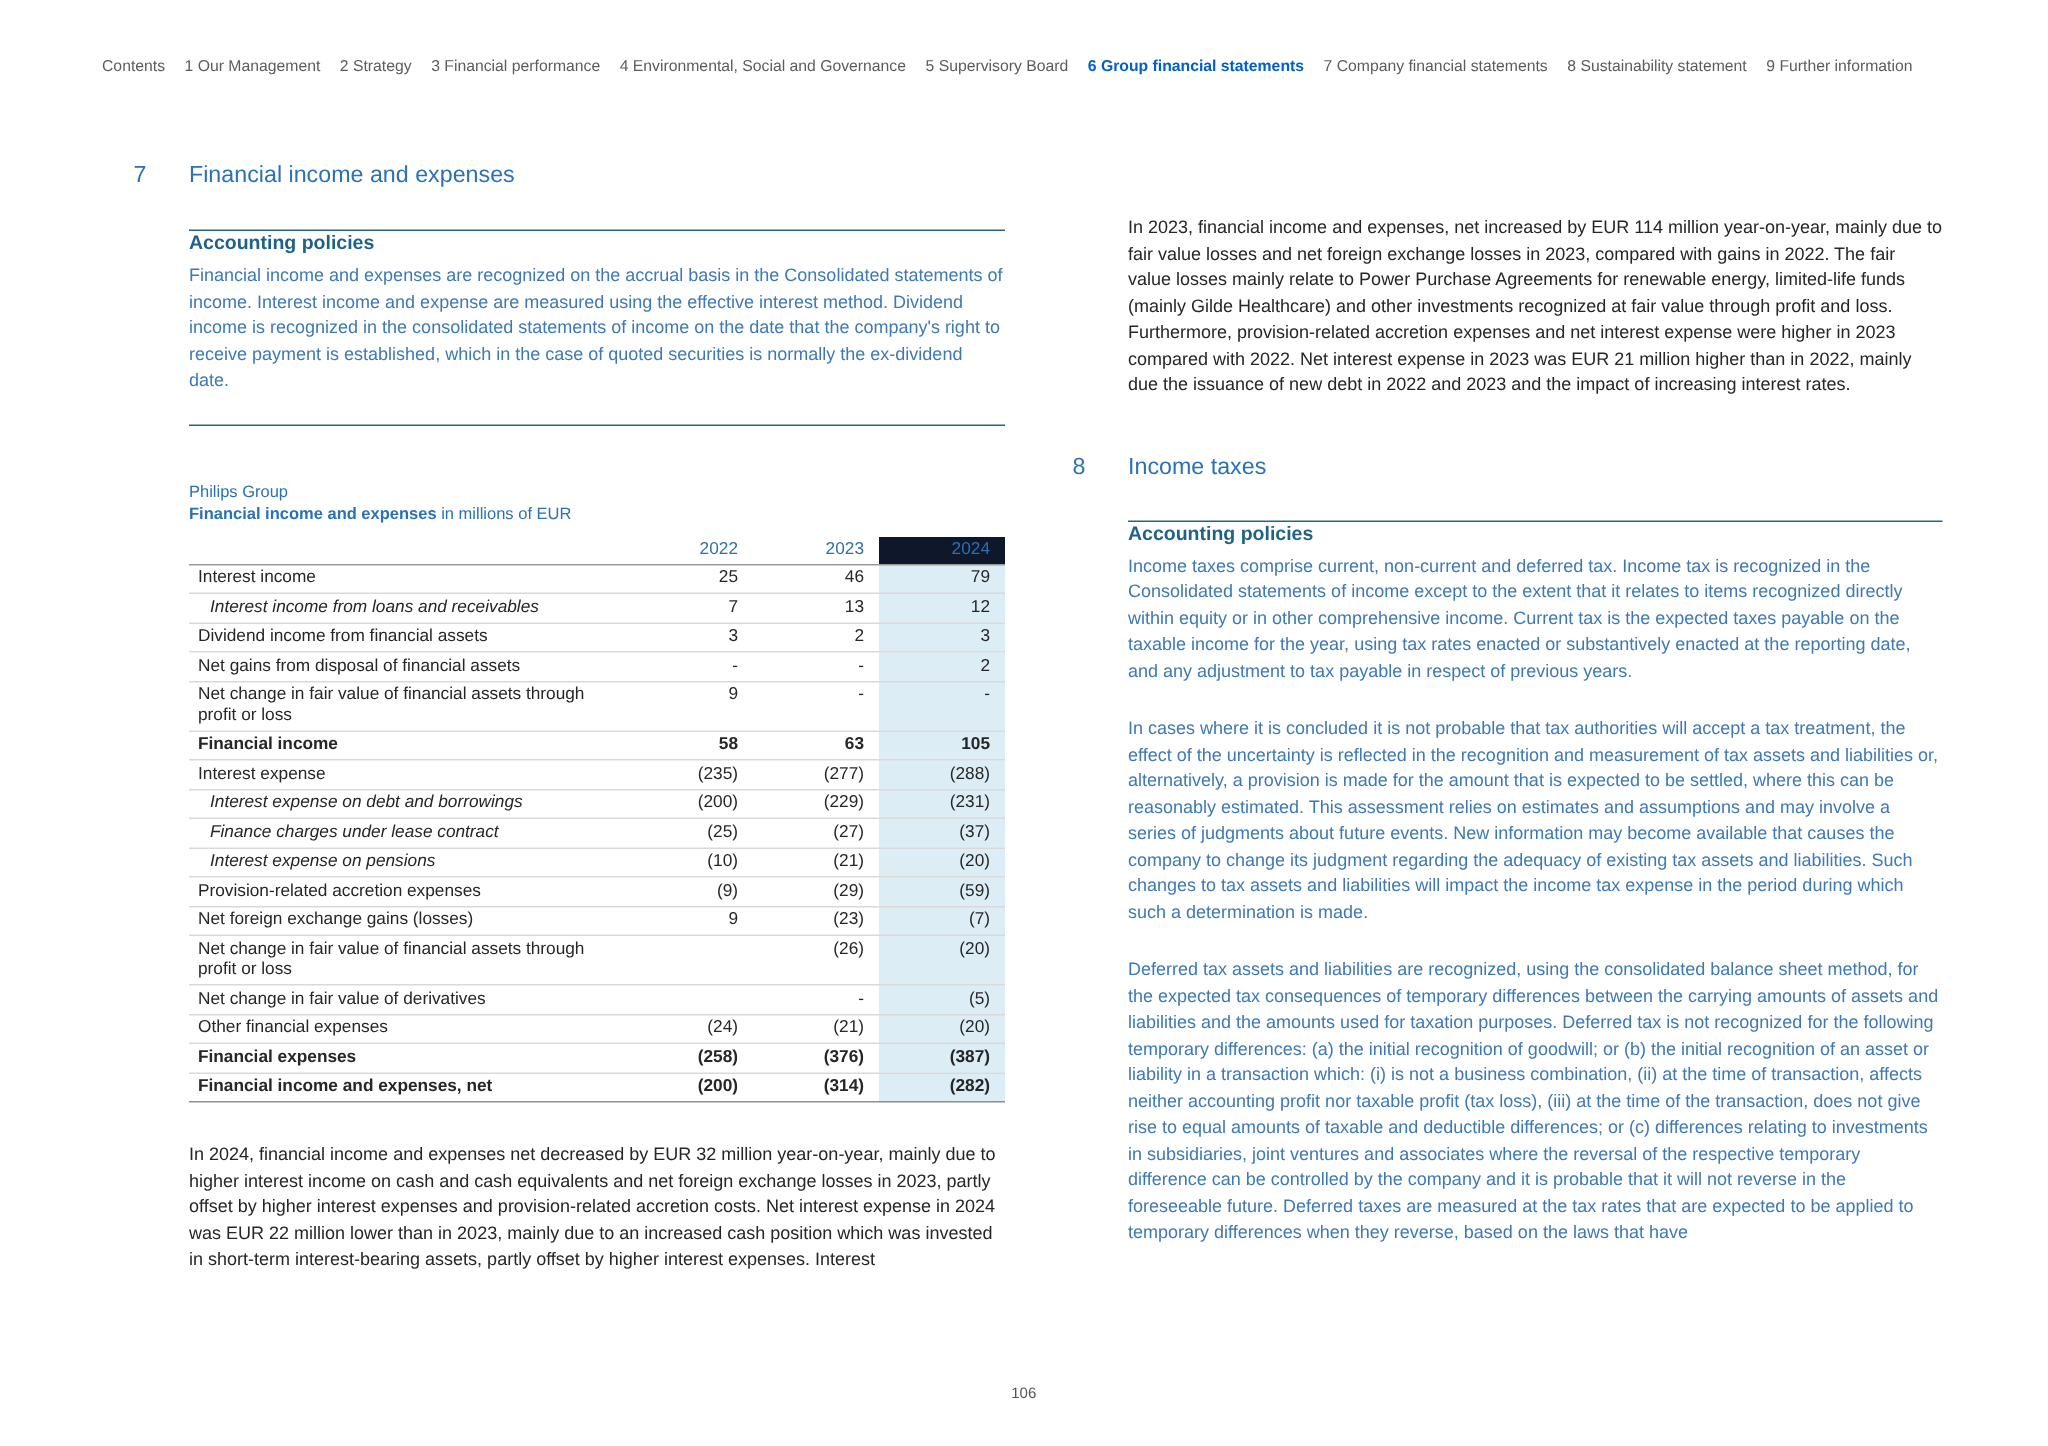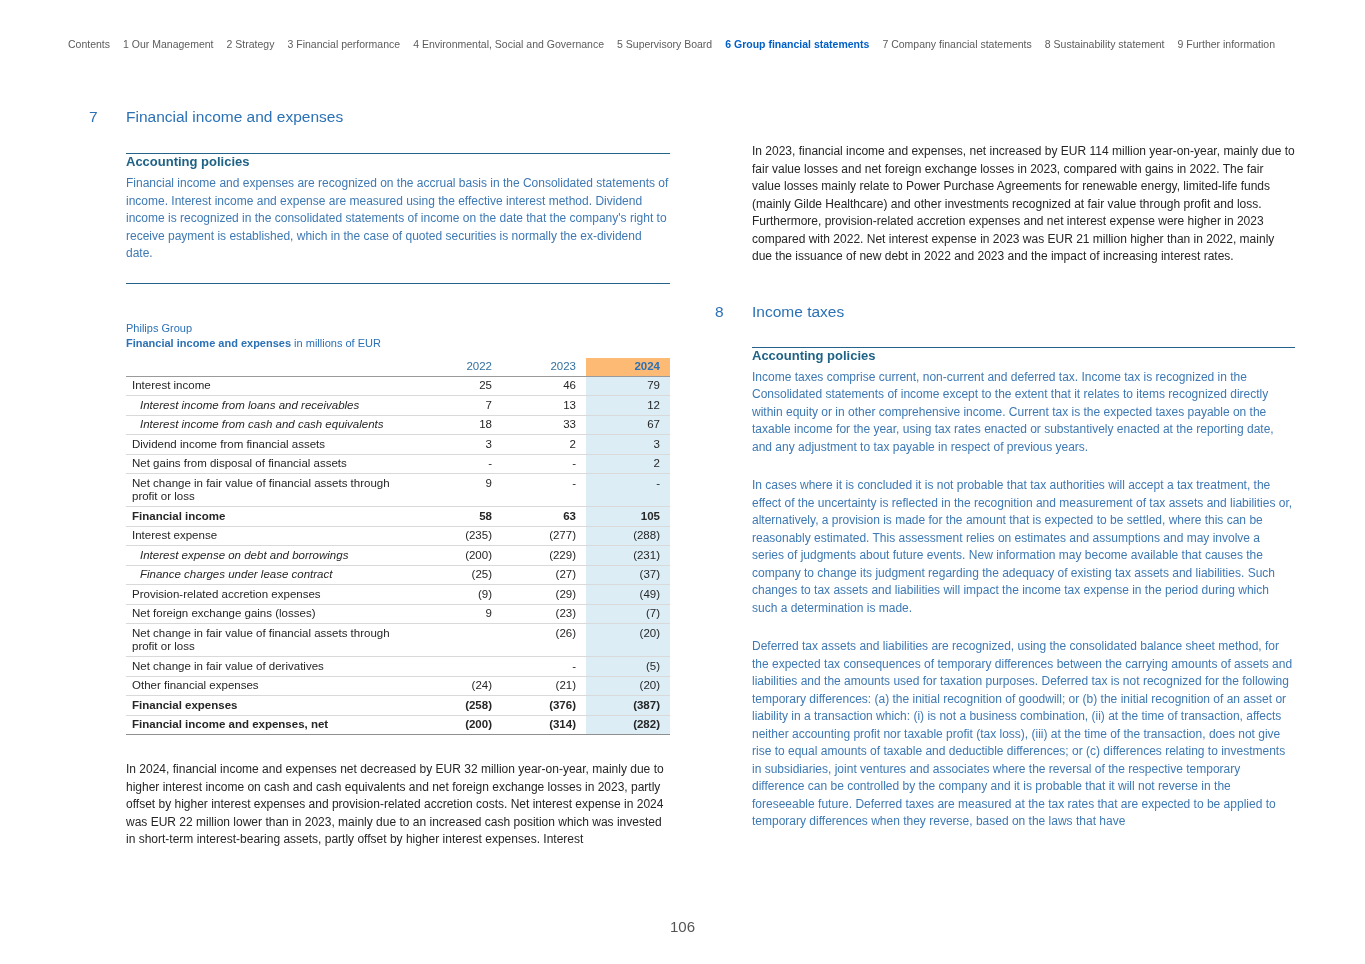--- a/index.html
+++ b/index.html
@@ -59,21 +59,21 @@
     width: 100%; border-collapse: collapse; table-layout: fixed;
     font-size: 11.5px; color: #262626;
   }
   table.fin col.c-lbl { width: auto; }
   table.fin col.c-val { width: 84px; }
   table.fin thead th {
     text-align: right; font-weight: 400; color: #33719f;
     padding: 2px 10px 4px 0; border-bottom: 1px solid #9a9a9a;
     font-size: 11.5px;
   }
-  table.fin thead th.y2024 { font-weight: 700; color: #2b71b5; background: #fdba74; }
+  table.fin thead th.y2024 { font-weight: 400; color: #2b71b5; background: #0f172a; }
   table.fin tbody td {
     border-bottom: 1px solid #d9d9d9;
     padding: 2.5px 10px 2.5px 0; vertical-align: top; line-height: 13.5px;
   }
   td.lbl { text-align: left; padding-left: 6px !important; }
   td.val { text-align: right; }
   td.hl  { background: #dcedf6; }
   tr.italic td.lbl { font-style: italic; padding-left: 14px !important; }
   tr.bold td { font-weight: 700; }
   table.fin tbody tr:last-child td { border-bottom: 1px solid #8f8f8f; border-top: 1px solid #bdbdbd; }
@@ -81,21 +81,21 @@
   .closing-para { margin-top: 26px; }
 
   
   .col-right .content > p.body-text + p.body-text { margin-top: 18px; }
   .sec8-header { margin-top: 37px; }
   .col-right .rule-1 { margin-top: 26px; }
 
   
   .footer {
     position: absolute; bottom: 29px; left: 0; width: 100%;
-    text-align: center; font-size: 15px; color: #555;
+    text-align: center; font-size: 10px; color: #555;
   }
 </style>
 </head>
 <body>
 
 <div class="page">
 
   <nav class="topnav">
       <span class="nav-item">Contents</span>
       <span class="nav-item">1 Our Management</span>
@@ -144,26 +144,20 @@
                 <td class="val">25</td>
                 <td class="val">46</td>
                 <td class="val hl">79</td>
               </tr>
               <tr class="italic">
                 <td class="lbl">Interest income from loans and receivables</td>
                 <td class="val">7</td>
                 <td class="val">13</td>
                 <td class="val hl">12</td>
               </tr>
-              <tr class="italic">
-                <td class="lbl">Interest income from cash and cash equivalents</td>
-                <td class="val">18</td>
-                <td class="val">33</td>
-                <td class="val hl">67</td>
-              </tr>
               <tr>
                 <td class="lbl">Dividend income from financial assets</td>
                 <td class="val">3</td>
                 <td class="val">2</td>
                 <td class="val hl">3</td>
               </tr>
               <tr>
                 <td class="lbl">Net gains from disposal of financial assets</td>
                 <td class="val">-</td>
                 <td class="val">-</td>
@@ -192,25 +186,31 @@
                 <td class="val">(200)</td>
                 <td class="val">(229)</td>
                 <td class="val hl">(231)</td>
               </tr>
               <tr class="italic">
                 <td class="lbl">Finance charges under lease contract</td>
                 <td class="val">(25)</td>
                 <td class="val">(27)</td>
                 <td class="val hl">(37)</td>
               </tr>
+              <tr class="italic">
+                <td class="lbl">Interest expense on pensions</td>
+                <td class="val">(10)</td>
+                <td class="val">(21)</td>
+                <td class="val hl">(20)</td>
+              </tr>
               <tr>
                 <td class="lbl">Provision-related accretion expenses</td>
                 <td class="val">(9)</td>
                 <td class="val">(29)</td>
-                <td class="val hl">(49)</td>
+                <td class="val hl">(59)</td>
               </tr>
               <tr>
                 <td class="lbl">Net foreign exchange gains (losses)</td>
                 <td class="val">9</td>
                 <td class="val">(23)</td>
                 <td class="val hl">(7)</td>
               </tr>
               <tr>
                 <td class="lbl">Net change in fair value of financial assets through profit or loss</td>
                 <td class="val"></td>

